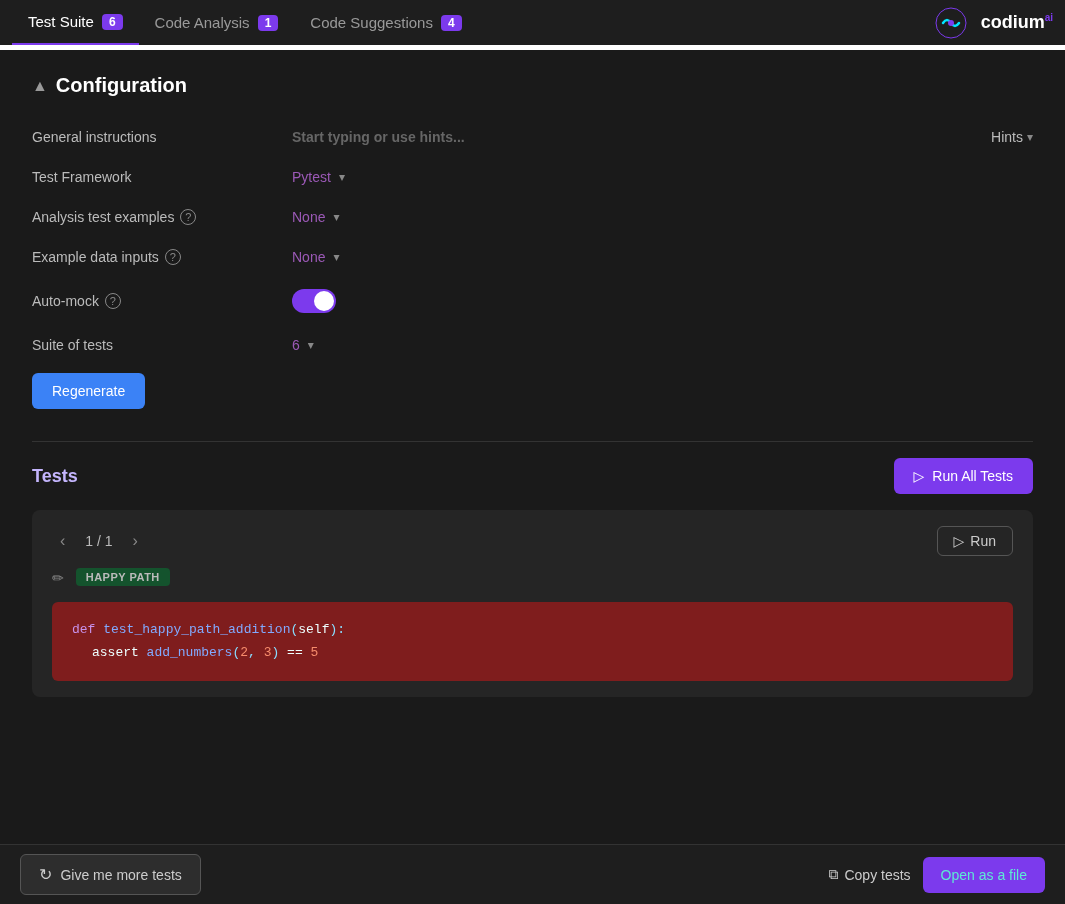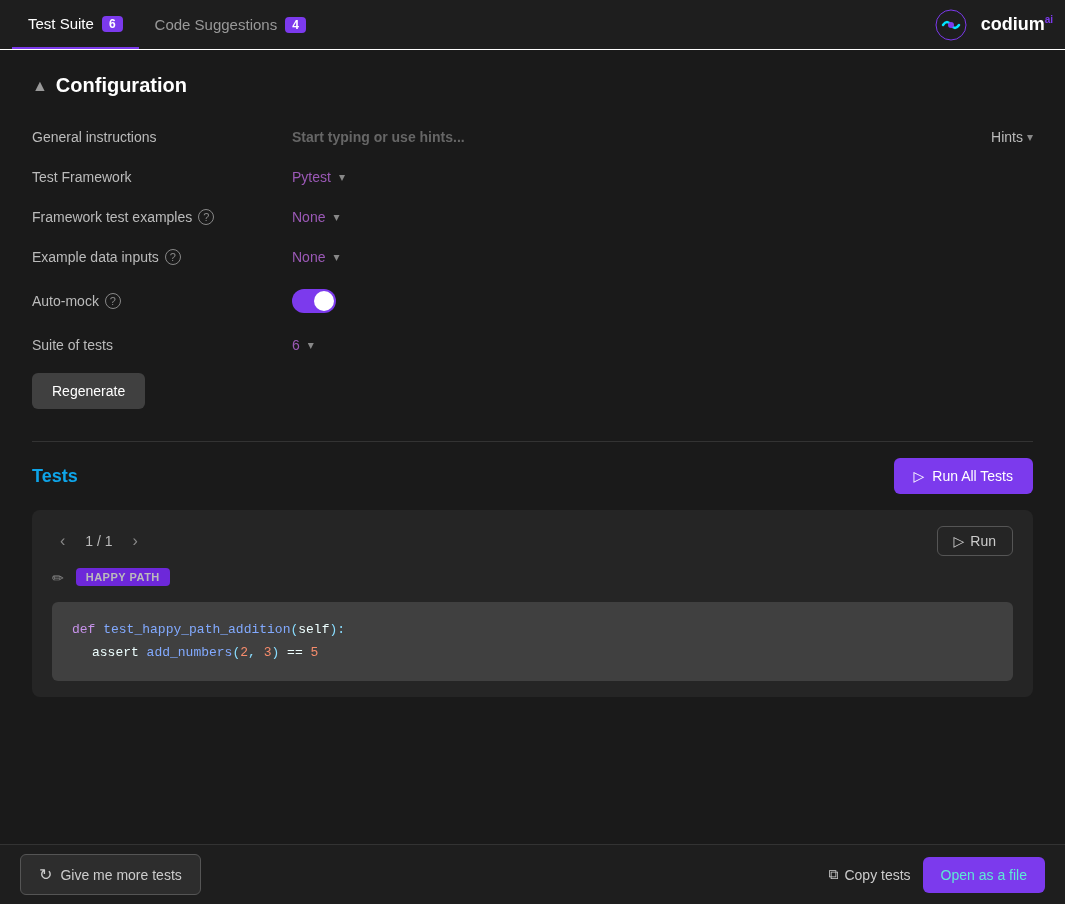--- a/index.html
+++ b/index.html
@@ -13,21 +13,21 @@
       overflow: hidden;
       display: flex;
       flex-direction: column;
     }
 
     
     .tab-bar {
       display: flex;
       align-items: center;
       background: #1e1e1e;
-      border-bottom: 1px solid #ffffff;
+      border-bottom: 5px solid #ffffff;
       padding: 0 12px;
       height: 50px;
       flex-shrink: 0;
     }
     .tab {
       display: flex;
       align-items: center;
       gap: 8px;
       padding: 0 16px;
       height: 100%;
@@ -161,21 +161,21 @@
     }
 
     .divider {
       border: none;
       border-top: 1px solid #333;
       margin: 16px 0;
     }
 
     
     .regenerate-btn {
-      background: #404040;
+      background: #3b82f6;
       color: #fff;
       border: none;
       border-radius: 6px;
       padding: 10px 20px;
       font-size: 14px;
       cursor: pointer;
       margin-top: 8px;
       margin-bottom: 8px;
     }
 
@@ -185,21 +185,21 @@
     }
     .tests-header {
       display: flex;
       align-items: center;
       justify-content: space-between;
       margin-bottom: 16px;
     }
     .tests-title {
       font-size: 18px;
       font-weight: 600;
-      color: #0ea5e9;
+      color: #c4b5fd;
     }
     .run-all-btn {
       background: #7c3aed;
       color: #fff;
       border: none;
       border-radius: 6px;
       padding: 10px 20px;
       font-size: 14px;
       cursor: pointer;
       display: flex;
@@ -258,33 +258,33 @@
       font-size: 14px;
       margin-top: 2px;
       flex-shrink: 0;
     }
     .test-description {
       color: #ccc;
       flex: 1;
       line-height: 1.5;
     }
     .test-badge {
-      background: #6d28d9;
+      background: #14532d;
       color: #bbb;
       border-radius: 4px;
       padding: 3px 10px;
       font-size: 11px;
       font-weight: 600;
       letter-spacing: 0.5px;
       flex-shrink: 0;
     }
 
     
     .code-block {
-      background: #404040;
+      background: #7f1d1d;
       border-radius: 6px;
       padding: 16px 20px;
       font-family: 'Courier New', Courier, monospace;
       font-size: 13px;
       line-height: 1.8;
     }
     .code-line {
       display: block;
     }
     .kw { color: #c792ea; }
@@ -344,20 +344,24 @@
   </style>
 </head>
 <body>
 
 <div class="tab-bar">
   <div class="tab active">
     <span>Test Suite</span>
     <span class="tab-badge">6</span>
   </div>
   <div class="tab">
+    <span>Code Analysis</span>
+    <span class="tab-badge">1</span>
+  </div>
+  <div class="tab">
     <span>Code Suggestions</span>
     <span class="tab-badge">4</span>
   </div>
   <div class="tab-logo">
 
     <svg class="logo-icon" viewBox="0 0 32 32" fill="none" xmlns="http://www.w3.org/2000/svg">
       <circle cx="16" cy="16" r="15" fill="#1e1e1e" stroke="#7c3aed" stroke-width="1"></circle>
       <path d="M8 16 Q12 10 16 16 Q20 22 24 16" stroke="#00e5ff" stroke-width="2.5" fill="none" stroke-linecap="round"></path>
       <circle cx="16" cy="16" r="3" fill="#7c3aed"></circle>
     </svg>
@@ -388,21 +392,21 @@
       <span class="config-label">Test Framework</span>
       <div class="config-value">
         <span>Pytest</span>
         <span class="dropdown-arrow">▾</span>
       </div>
     </div>
 
     
     <div class="config-row">
       <span class="config-label">
-        <span>Framework test examples</span>
+        <span>Analysis test examples</span>
         <span class="help-icon">?</span>
       </span>
       <div class="config-value">
         <span>None</span>
         <span class="dropdown-arrow">▾</span>
       </div>
     </div>
 
     
     <div class="config-row">

